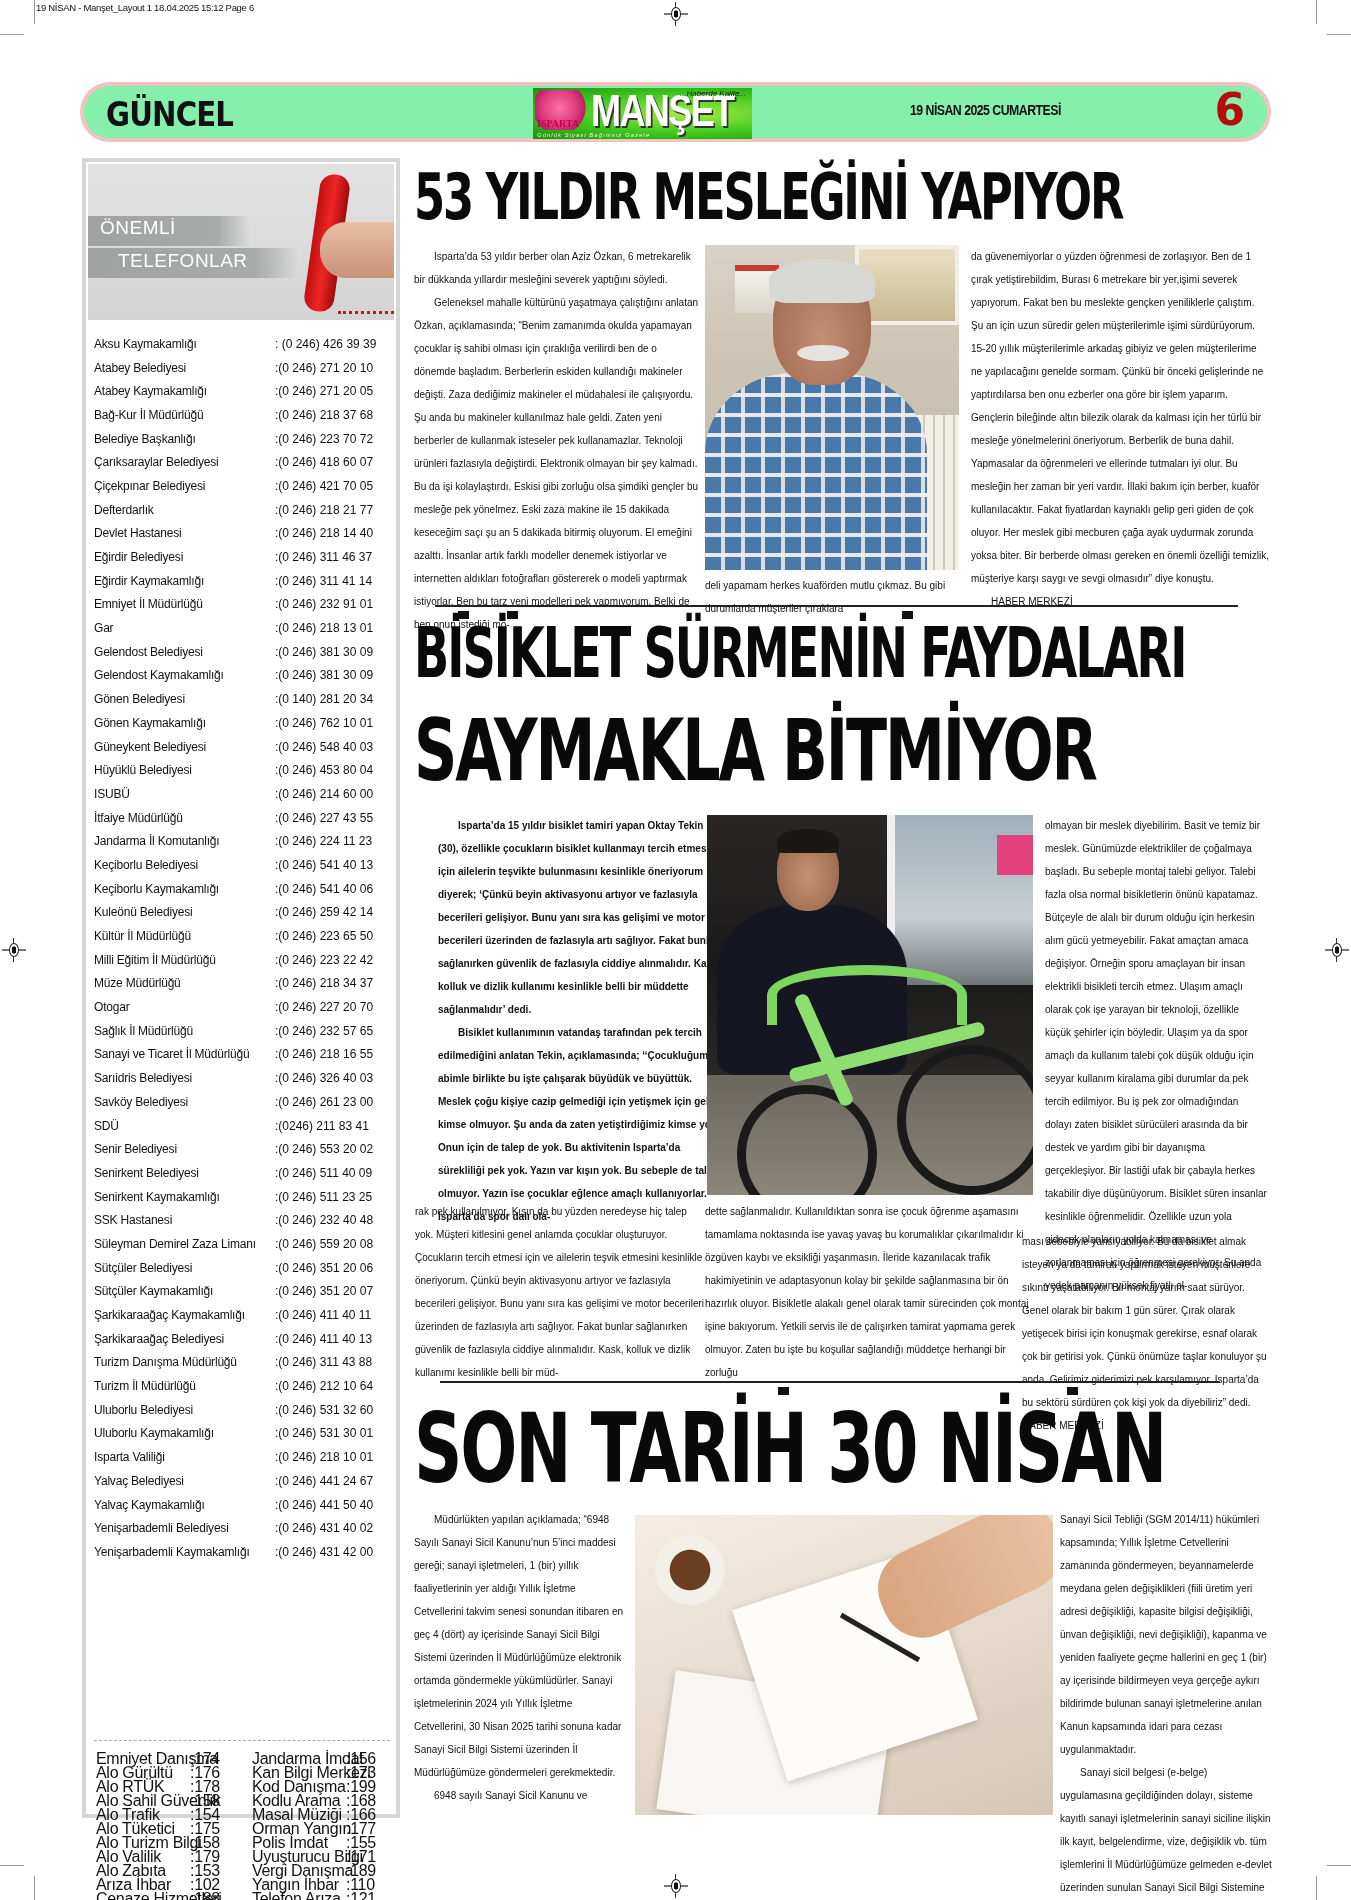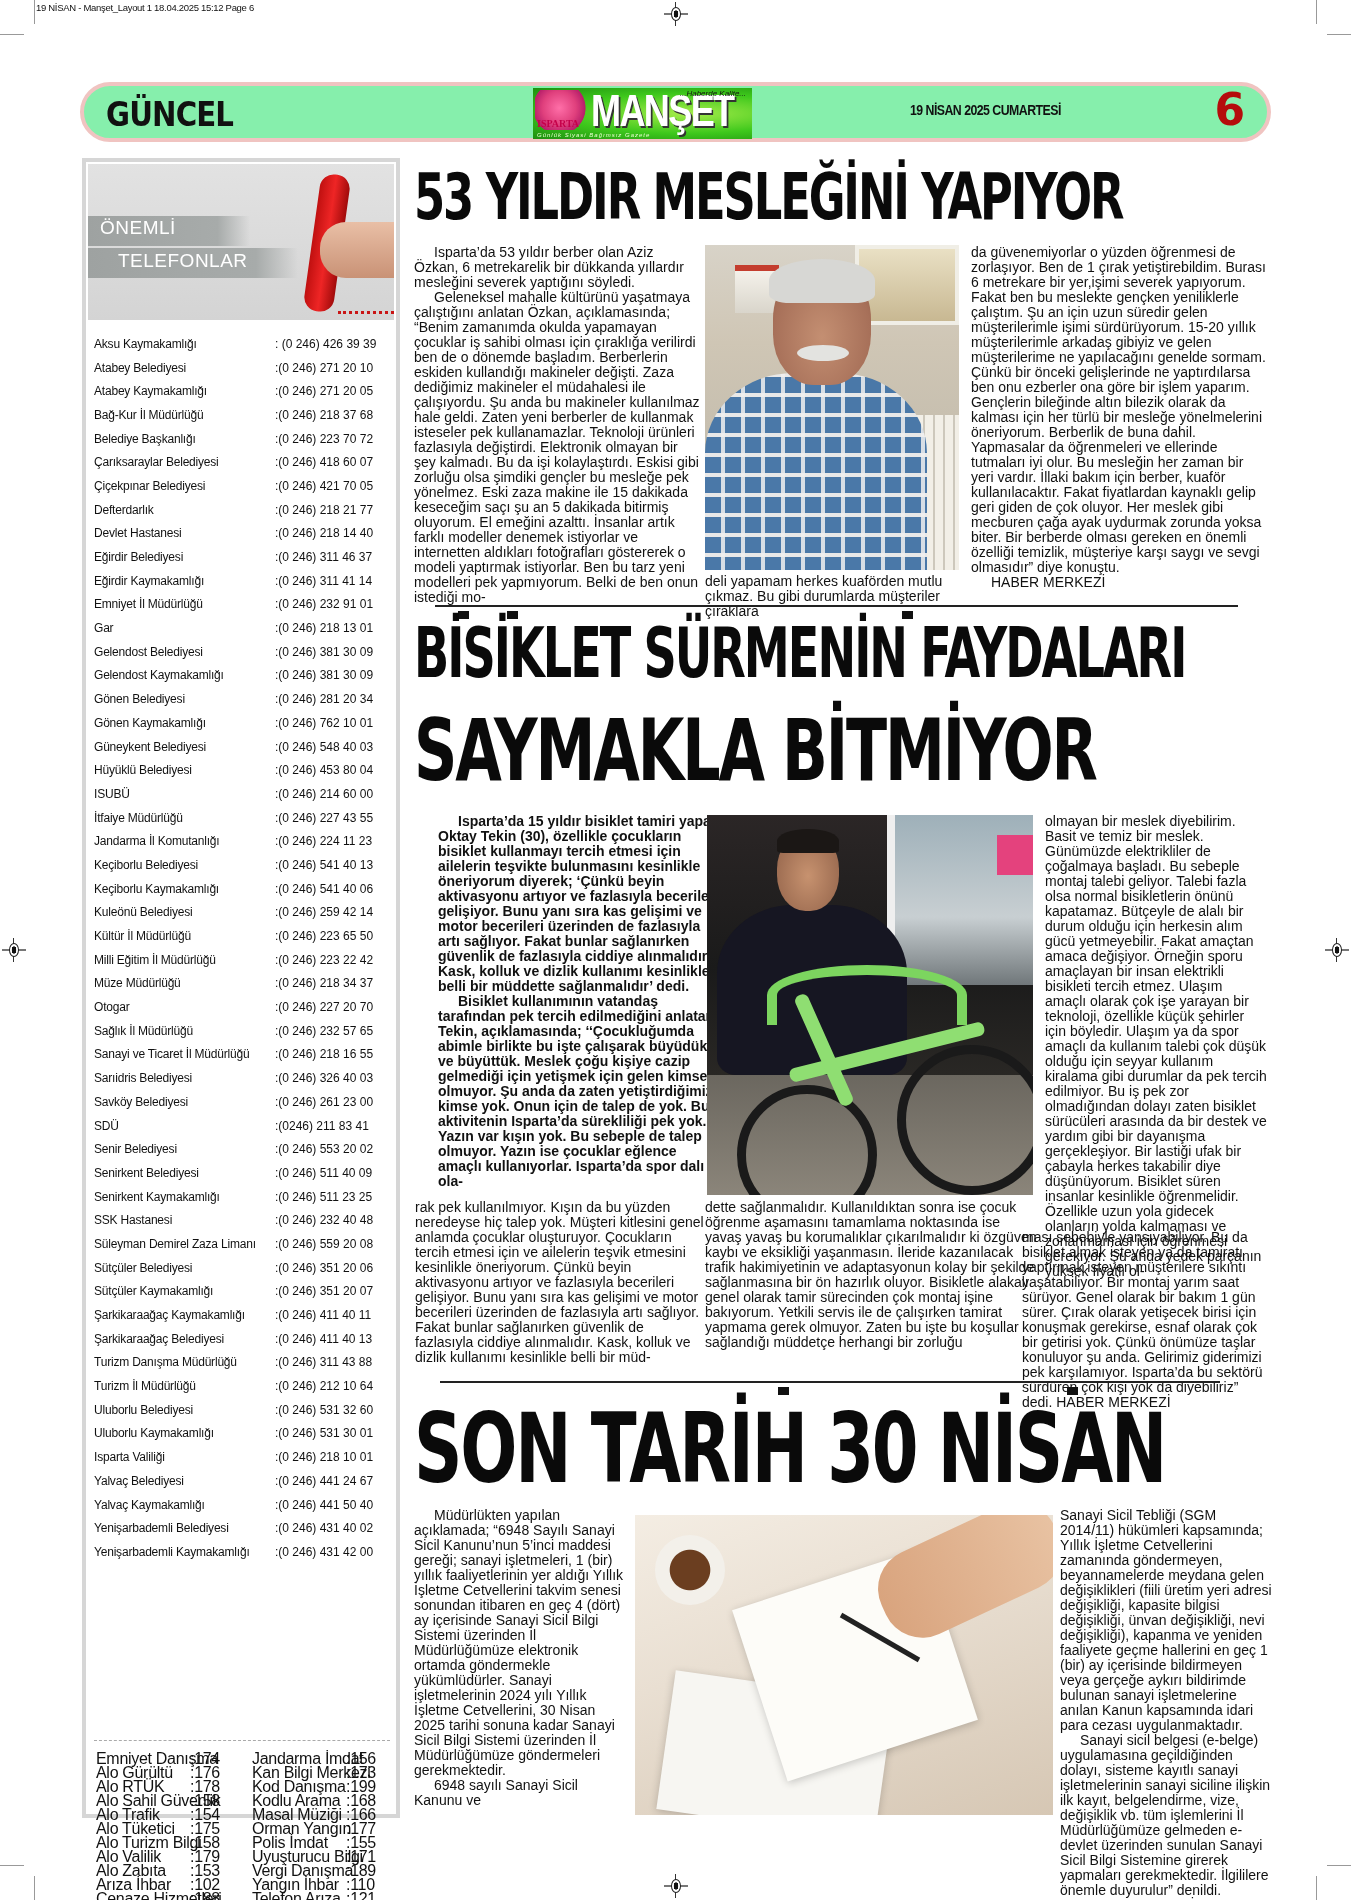--- a/index.html
+++ b/index.html
@@ -46,21 +46,21 @@
   .short.c1 { left: 10px; } .short.c2 { left: 166px; }
   .short.c1 .n { width: 94px; white-space: nowrap; } .short.c2 .n { width: 94px; white-space: nowrap; }
 
   
   .headline { position: absolute; font-family: "DejaVu Sans", sans-serif; font-weight: bold; color: #0a0a0a; white-space: nowrap; transform-origin: left top; letter-spacing: -3px; }
   .h1 { left: 414px; top: 160px; font-size: 64px; transform: scaleX(0.70); }
   .h2a { left: 414px; top: 612px; font-size: 70px; transform: scaleX(0.66); }
   .h2b { left: 414px; top: 700px; font-size: 86px; transform: scaleX(0.70); }
   .h3 { left: 414px; top: 1393px; font-size: 96px; transform: scaleX(0.70); }
 
-  .col { position: absolute; font-size: 14px; line-height: 15px; text-align: left; color: #111; }
+  .col { position: absolute; font-size: 10px; line-height: 23px; text-align: left; color: #111; }
   .col p { text-indent: 0; }
   .col p.ind { text-indent: 20px; }
   .rule { position: absolute; height: 2px; background: #222; }
   .square { position: absolute; width: 11px; height: 8px; background: #111; }
 
   .photo { position: absolute; overflow: hidden; }
   .photo-barber { left: 705px; top: 245px; width: 254px; height: 325px; background: linear-gradient(180deg, #d8d3c8 0%, #cfc6b5 30%, #b9b3a5 100%); }
   .photo-barber .window { position: absolute; left: 150px; top: 0; width: 104px; height: 80px; background: linear-gradient(180deg, #e9e0c4, #c8b892); border: 4px solid #f0eee6; }
   .photo-barber .bucket { position: absolute; left: 30px; top: 20px; width: 44px; height: 48px; background: linear-gradient(180deg, #f4f1ea, #d9d5cb); border-top: 6px solid #c43d2e; }
   .photo-barber .radiator { position: absolute; left: 180px; top: 170px; width: 74px; height: 155px; background: repeating-linear-gradient(90deg, #f2efe7 0 8px, #cdc8bc 8px 10px); }
@@ -196,21 +196,21 @@
       <li>
         <span class="n">Gelendost Belediyesi</span>
         <span class="p">:(0 246) 381 30 09</span>
       </li>
       <li>
         <span class="n">Gelendost Kaymakamlığı</span>
         <span class="p">:(0 246) 381 30 09</span>
       </li>
       <li>
         <span class="n">Gönen Belediyesi</span>
-        <span class="p">:(0 246) 281 20 34</span>
+        <span class="p">:(0 140) 281 20 34</span>
       </li>
       <li>
         <span class="n">Gönen Kaymakamlığı</span>
         <span class="p">:(0 246) 762 10 01</span>
       </li>
       <li>
         <span class="n">Güneykent Belediyesi</span>
         <span class="p">:(0 246) 548 40 03</span>
       </li>
       <li>

